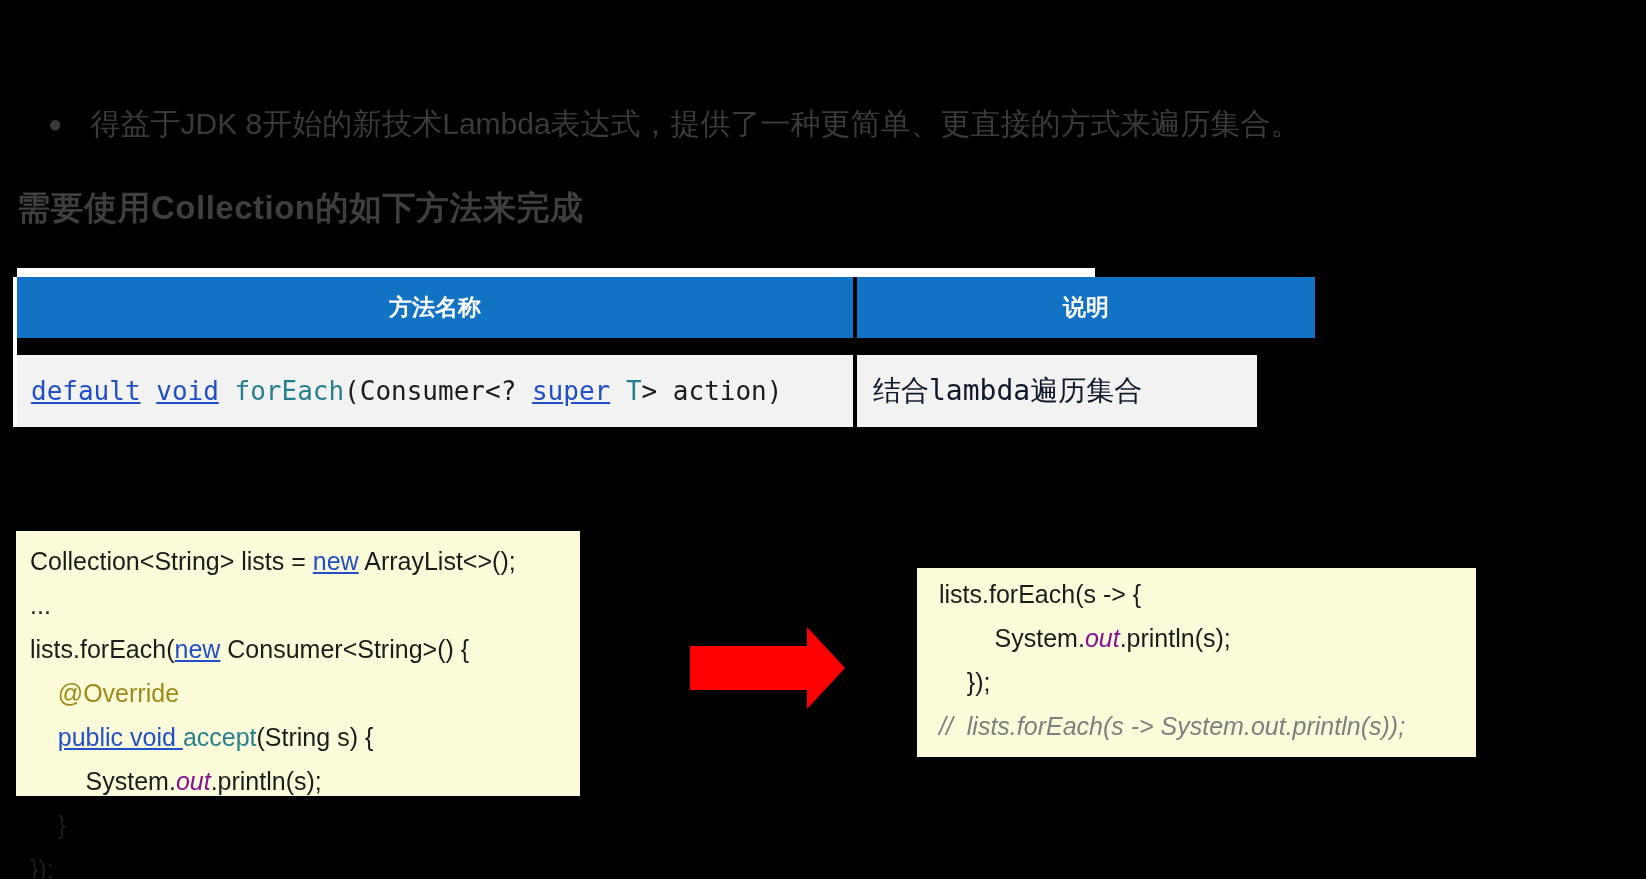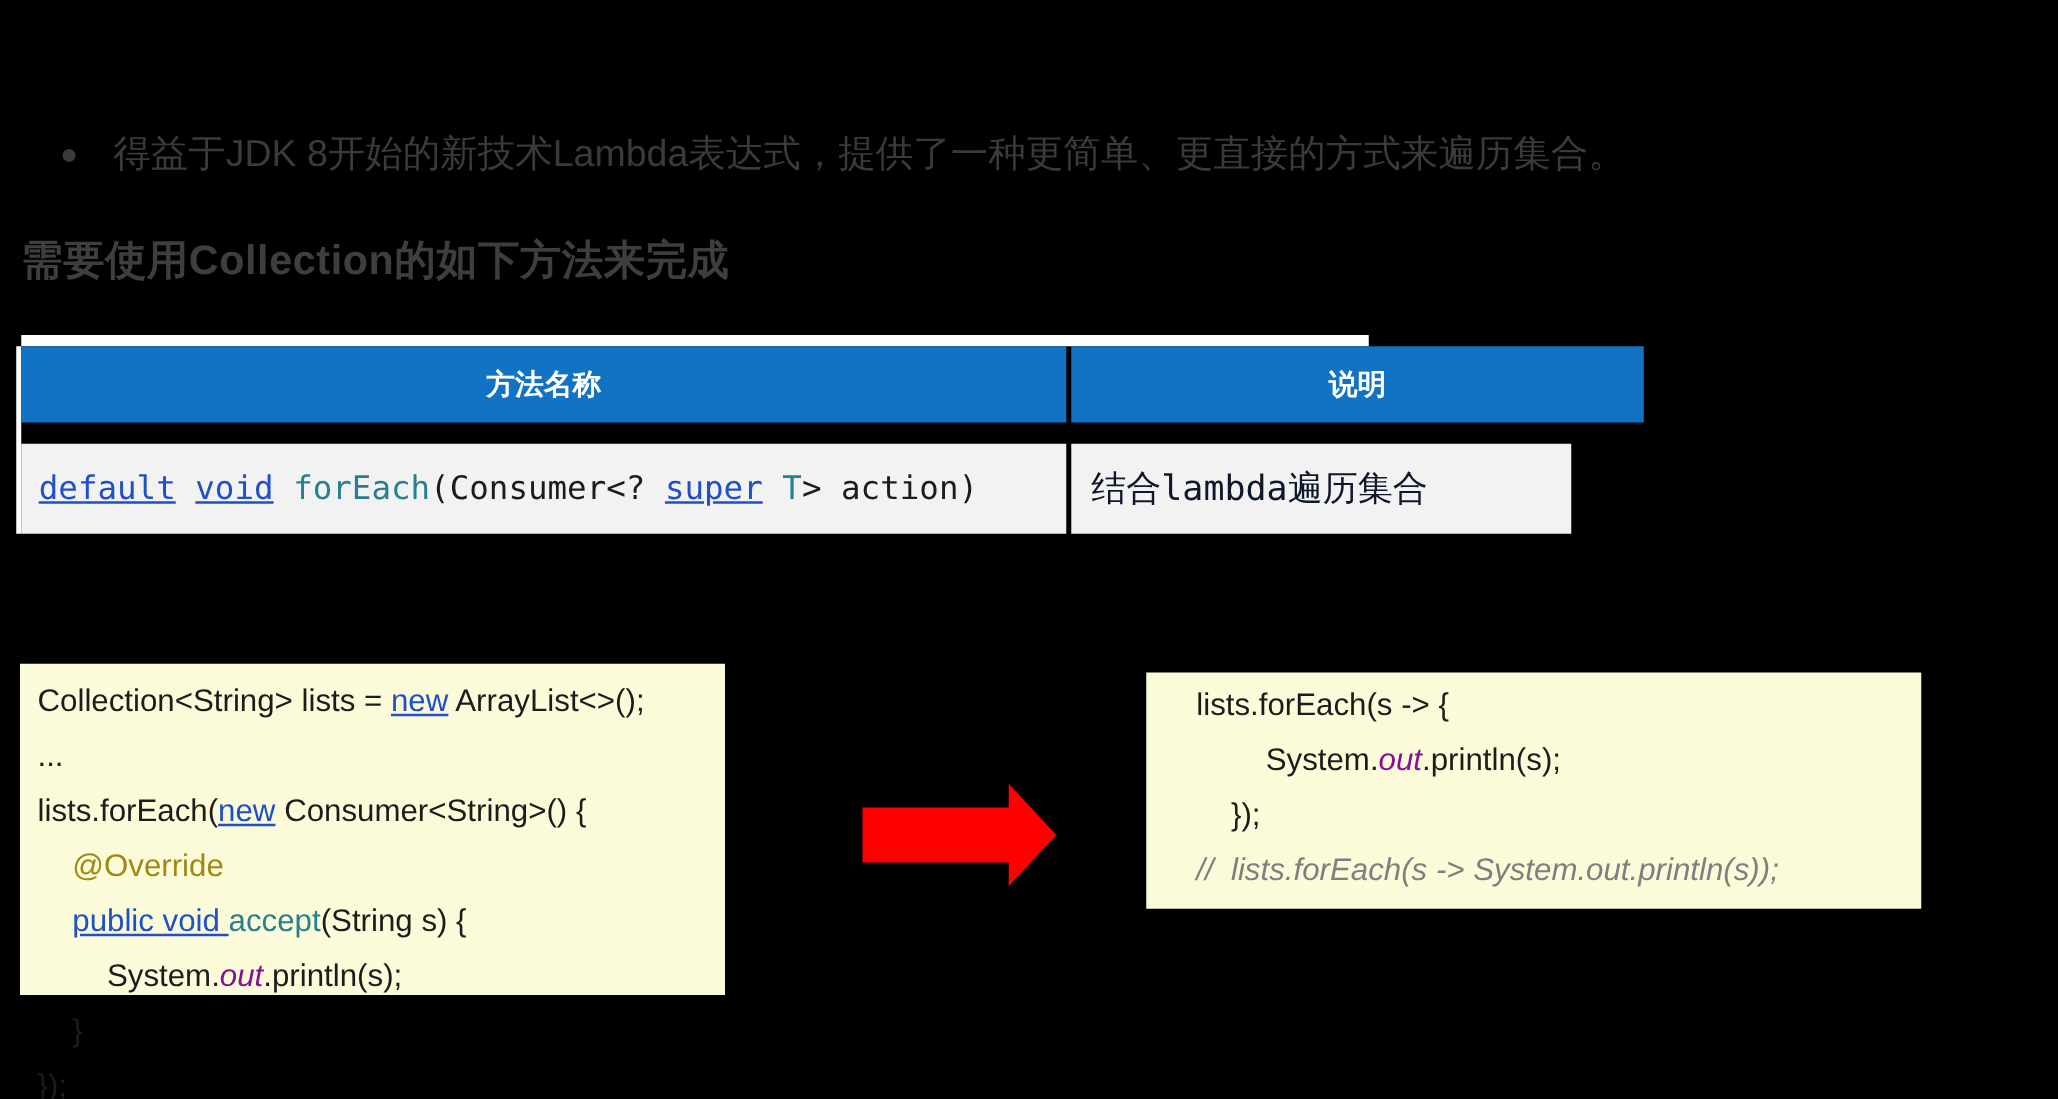--- a/index.html
+++ b/index.html
@@ -45,21 +45,21 @@
     font-size:28px;color:#0f172a;
   }
   .mono-code .code-line{
     font-family:"DejaVu Sans Mono","Liberation Mono",monospace;
     font-size:26px;line-height:72px;white-space:pre;
   }
 
   
   .codeblock{position:absolute;background:var(--code_bg);box-sizing:border-box;}
   .codeblock-left{left:16px;top:497px;width:564px;height:265px;padding:8px 0 0 14px;margin-top:34px;}
-  .codeblock-right{left:917px;top:538px;width:620px;height:189px;padding:4px 0 0 40px;}
+  .codeblock-right{left:917px;top:568px;width:559px;height:189px;padding:4px 0 0 22px;}
   .codeblock .code-line{
     font-size:25px;line-height:44px;white-space:pre;color:var(--code_black);
   }
   .tok-pl{color:var(--code_black);}
   .tok-kw{color:var(--kw_blue);text-decoration:underline;}
   .tok-ty{color:var(--type_teal);}
   .tok-an{color:var(--annotation_gold);}
   .tok-fi{color:var(--field_purple);font-style:italic;}
   .tok-cm{color:var(--comment_gray);font-style:italic;}
 

